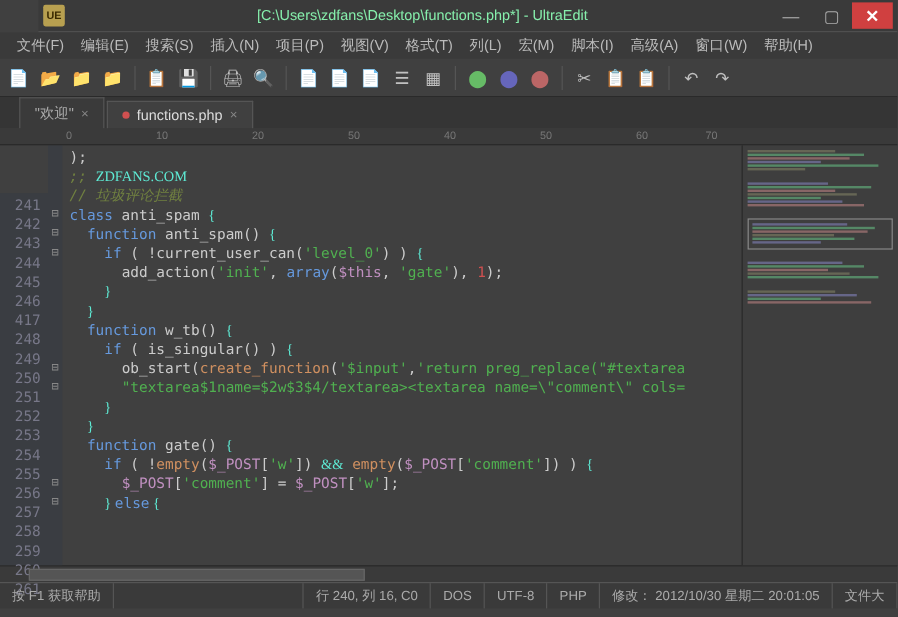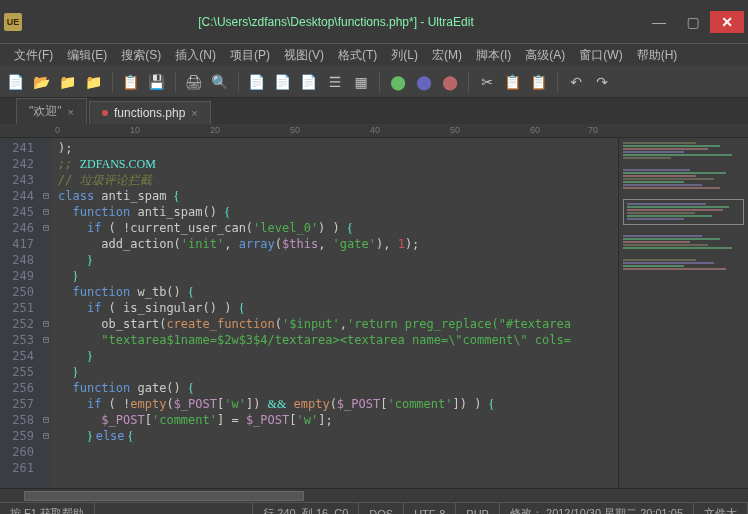--- a/index.html
+++ b/index.html
@@ -1,36 +1,36 @@
 <!DOCTYPE html>
 <html><head>
 <meta charset="utf-8">
 <style>
 *{margin:0;padding:0;box-sizing:border-box;}
 body{width:748px;height:514px;background:#404040;font-family:"Segoe UI",Tahoma,sans-serif;font-size:12px;color:#c0c0c0;overflow:hidden;}
-.titlebar{height:44px;background:#3a3a3a;border-bottom:1px solid #555;display:flex;align-items:center;padding:0 4px;}
+.titlebar{height:27px;background:#3a3a3a;border-bottom:1px solid #555;display:flex;align-items:center;padding:0 4px;margin-left:32px;}
 .ue-icon{width:18px;height:18px;background:#b8a050;border-radius:2px;display:flex;align-items:center;justify-content:center;font-size:9px;font-weight:bold;color:#3a2a00;margin-right:8px;}
 .title{flex:1;text-align:center;color:#86efac;font-size:12px;}
 .winbtns{display:flex;}
 .winbtn{width:34px;height:22px;display:flex;align-items:center;justify-content:center;color:#aaa;font-size:14px;}
 .winbtn.close{background:#d04040;color:#fff;font-weight:bold;}
 .menubar{height:22px;background:#3a3a3a;display:flex;align-items:center;padding:0 8px;gap:2px;}
 .menuitem{padding:2px 6px;color:#bbb;font-size:12px;}
 .toolbar{height:32px;background:#404040;border-bottom:1px solid #2a2a2a;display:flex;align-items:center;padding:0 6px;gap:6px;}
 .tbtn{width:20px;height:20px;display:flex;align-items:center;justify-content:center;font-size:14px;}
 .tsep{width:1px;height:20px;background:#555;margin:0 2px;}
 .tabbar{height:26px;background:#353535;display:flex;align-items:flex-end;padding-left:16px;}
 .tab{padding:4px 12px;background:#3a3a3a;border:1px solid #555;border-bottom:none;margin-right:2px;display:flex;align-items:center;gap:6px;font-size:12px;color:#aaa;}
 .tab.active{background:#404040;color:#ddd;margin-top:12px;}
 .tab .dot{width:6px;height:6px;background:#d05050;border-radius:50%;}
 .tab .x{color:#888;font-size:11px;}
 .ruler{height:14px;background:#3a3a3a;border-bottom:1px solid #2a2a2a;position:relative;color:#777;font-size:9px;overflow:hidden;}
 .ruler span{position:absolute;top:1px;}
 .editor{height:350px;display:flex;background:#404040;}
-.gutter{width:40px;background:#3a3d42;color:#778;text-align:right;padding:2px 6px 0 0;font-family:Consolas,monospace;font-size:12px;line-height:16px;}
+.gutter{width:40px;background:#3a3d42;color:#778;text-align:right;padding:2px 6px 0 0;font-family:Consolas,monospace;font-size:12px;line-height:16px;margin-top:40px;}
 .gutter div{height:16px;}
 .fold{width:12px;background:#3a3d42;padding-top:2px;font-family:monospace;font-size:10px;color:#888;line-height:16px;text-align:center;}
 .fold div{height:16px;}
 .code{flex:1;padding:2px 4px 0 6px;font-family:Consolas,monospace;font-size:12px;line-height:16px;overflow:hidden;white-space:nowrap;}
 .code .line{height:16px;}
 .minimap{width:130px;background:#3e3e3e;border-left:1px solid #2a2a2a;padding:4px;overflow:hidden;}
 .mini-block{margin-bottom:10px;}
 .mini-line{height:2px;margin-bottom:1px;}
 .mini-hl{border:1px solid #888;padding:3px;margin-bottom:10px;}
 .k{color:#5eead4;font-family:Liberation Serif, serif;}

